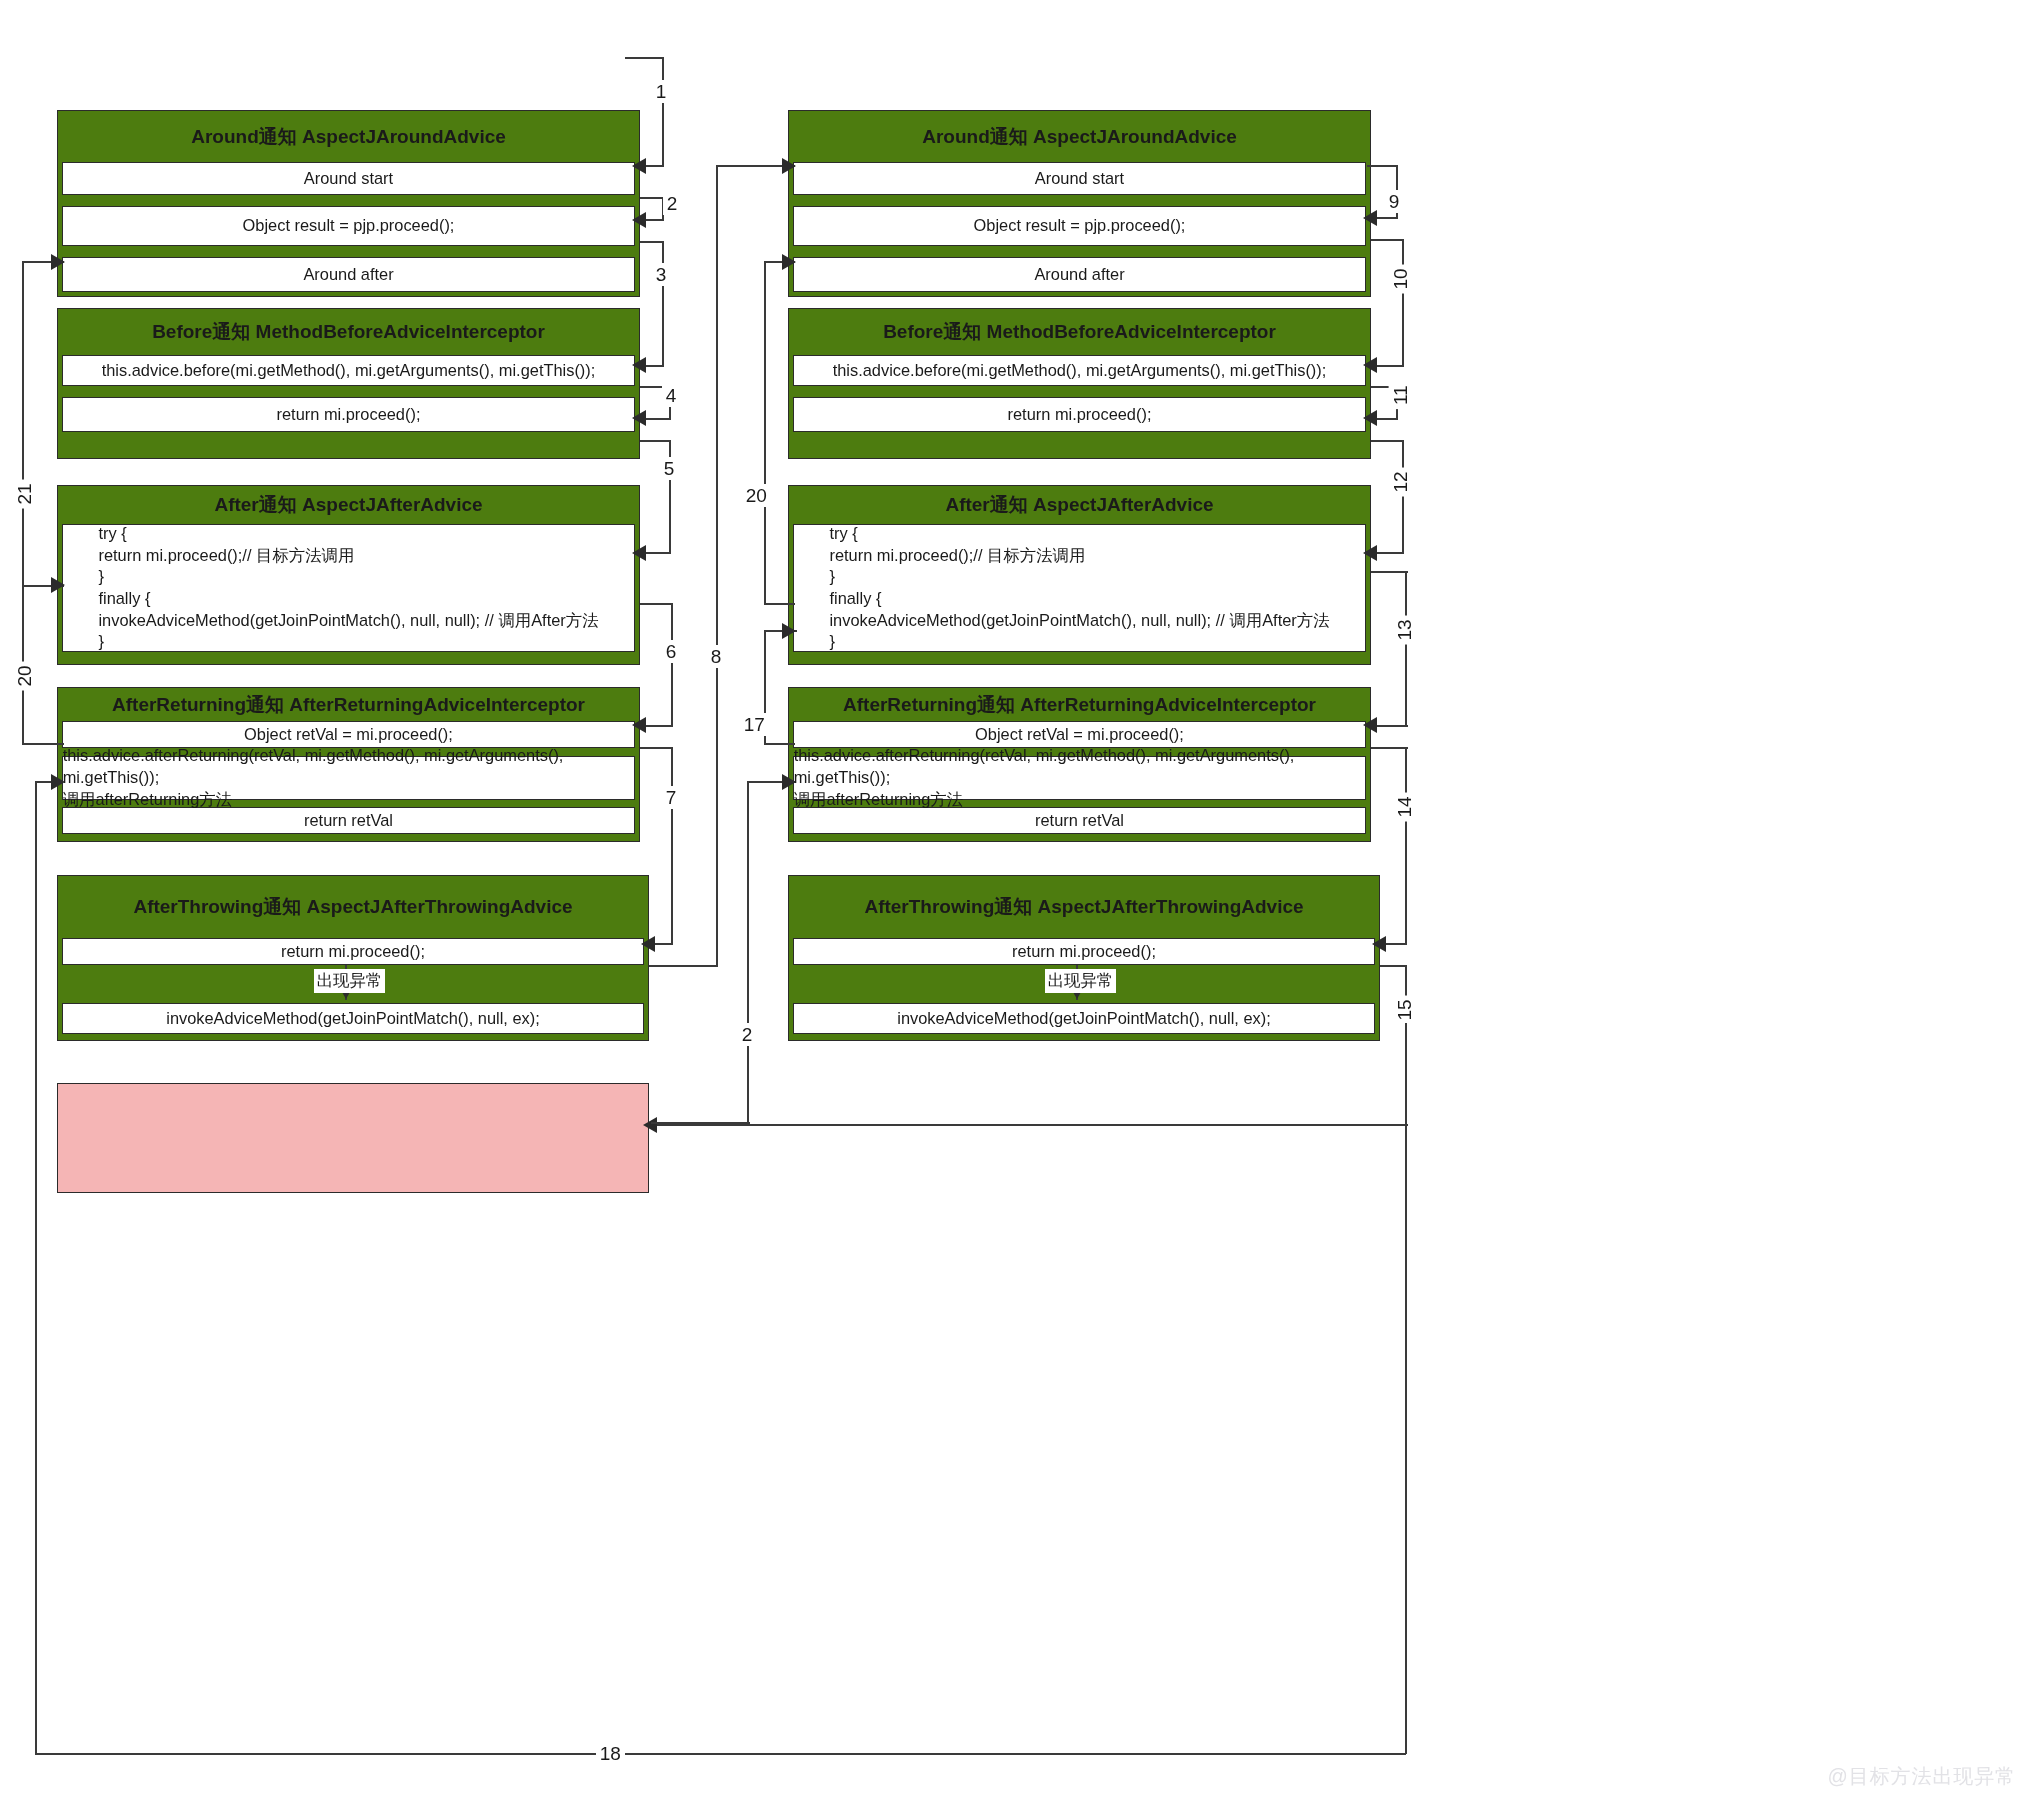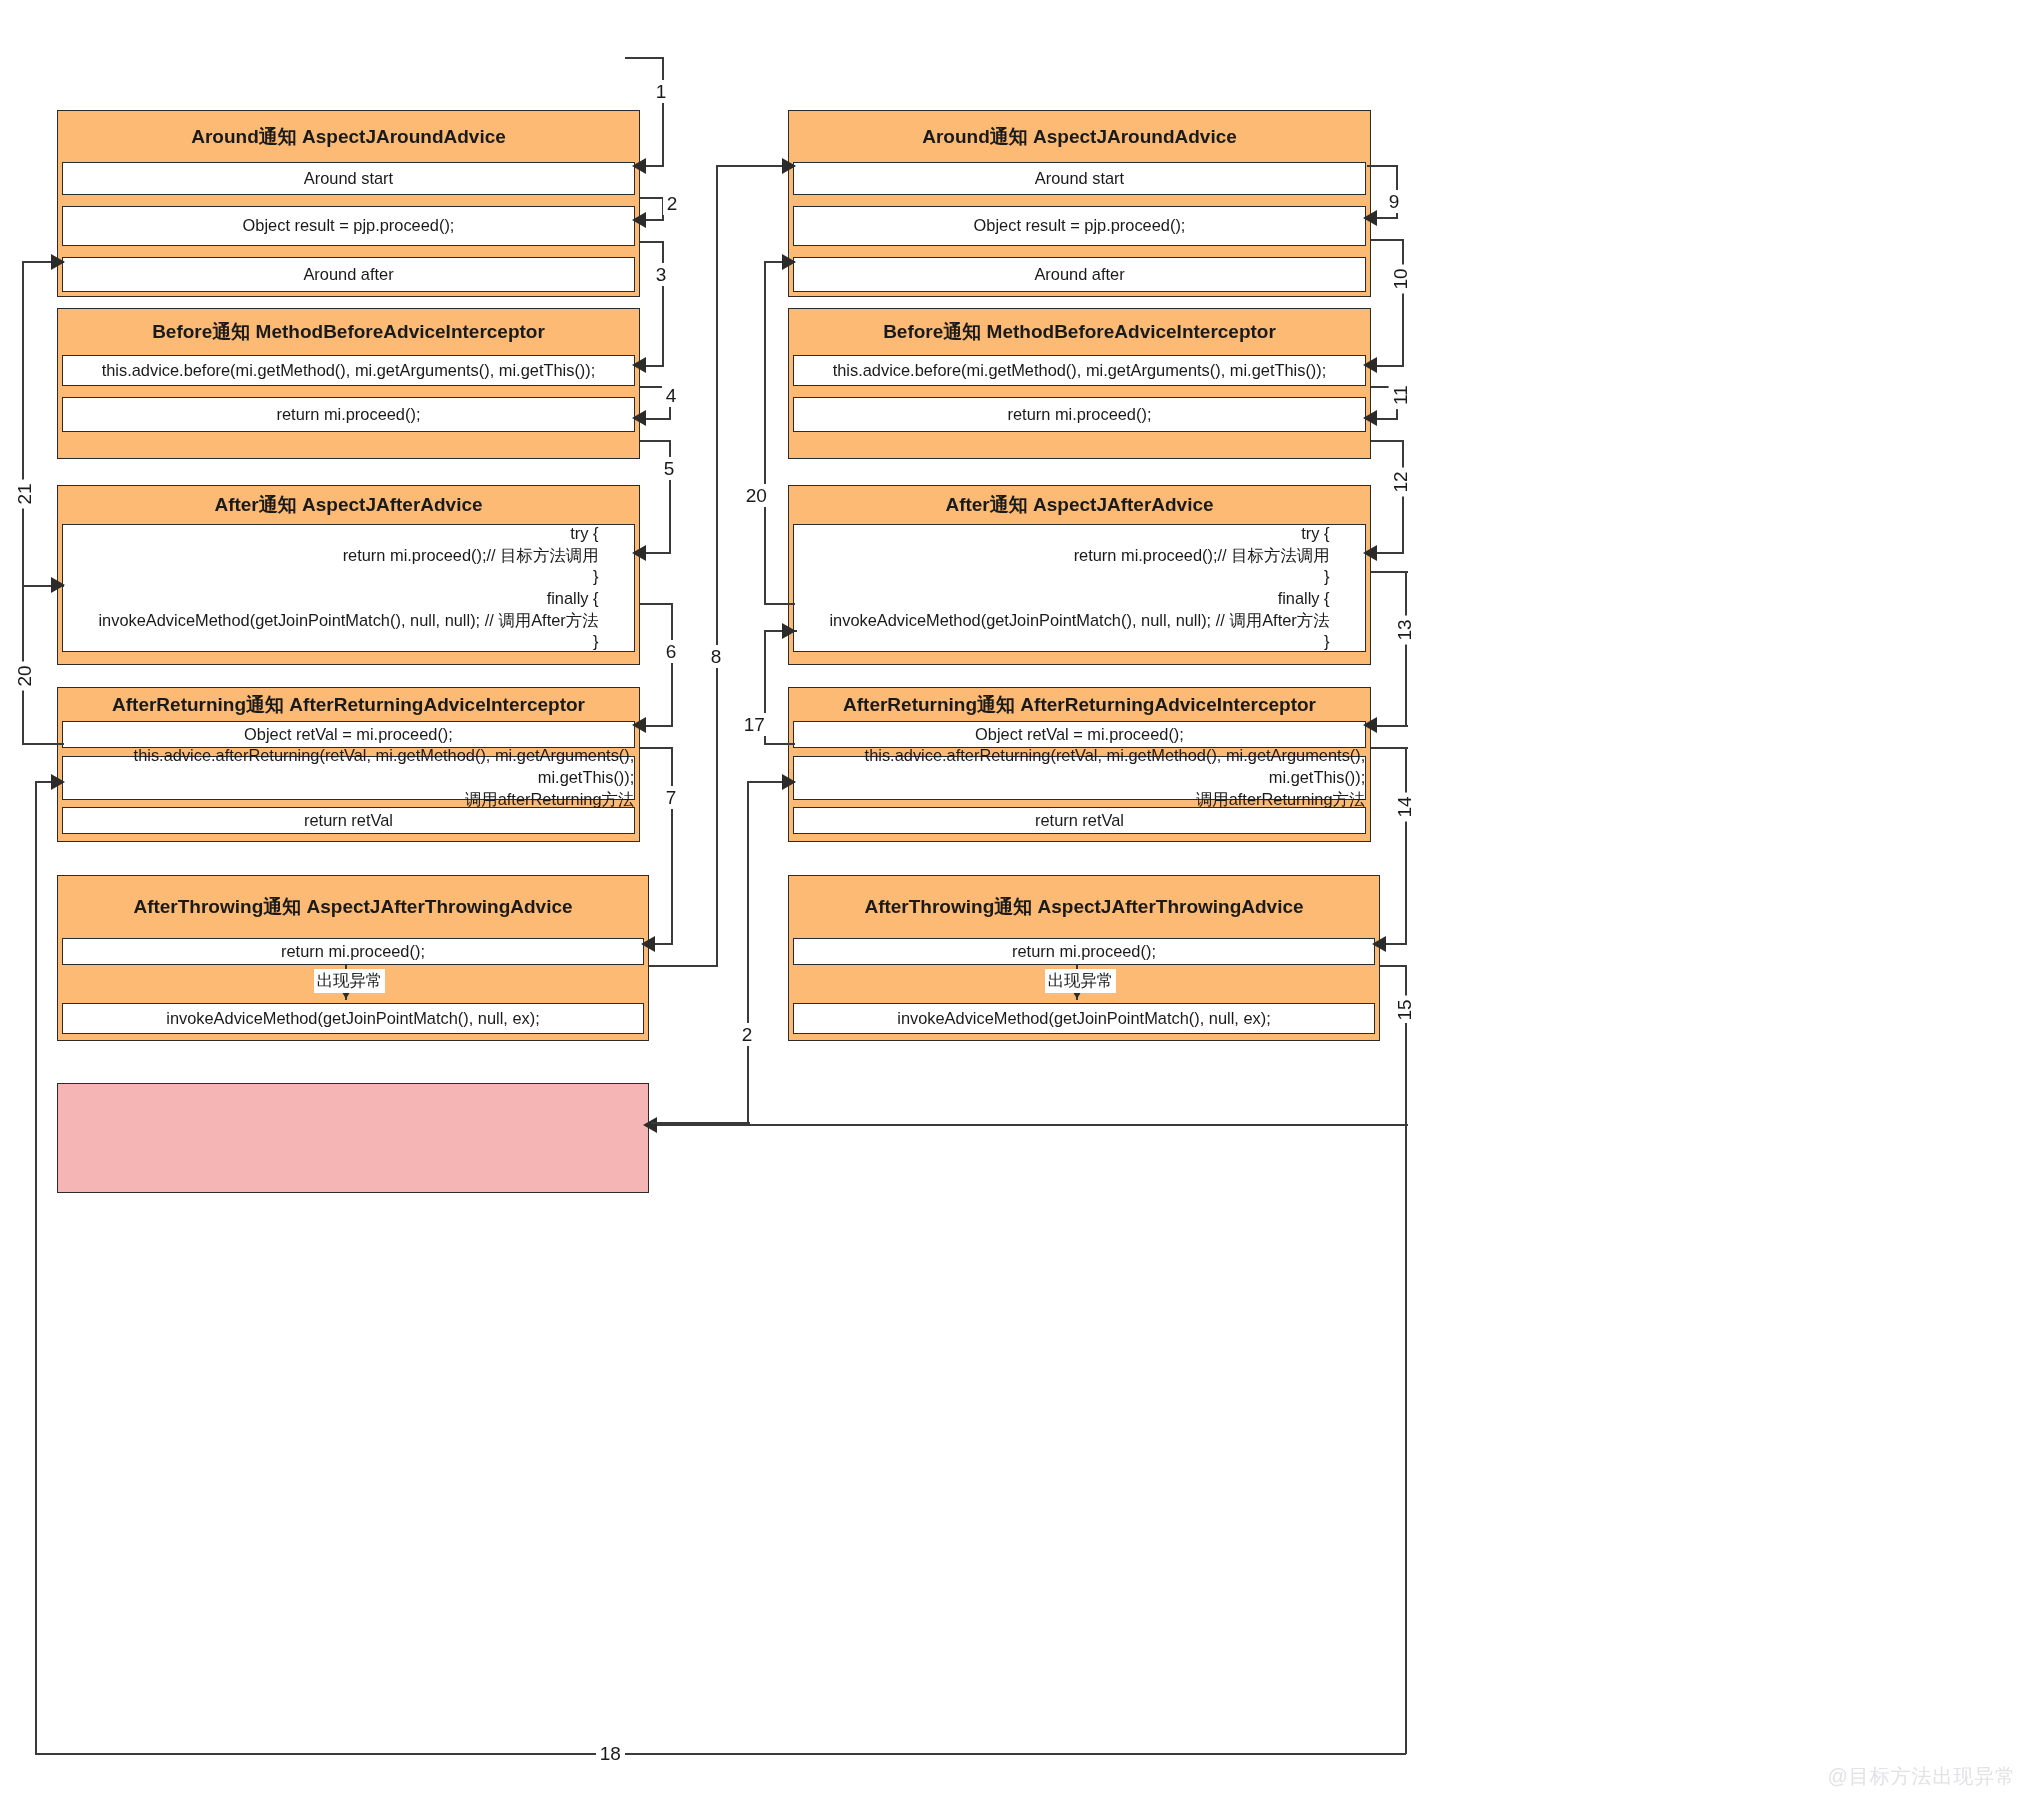--- a/index.html
+++ b/index.html
@@ -1,30 +1,30 @@
 <!DOCTYPE html>
 <html style="font-size:14.6px"><head>
 <meta charset="utf-8">
 <style>
   html,body{margin:0;padding:0;background:#ffffff;}
   body{font-family:"Liberation Sans","DejaVu Sans",sans-serif;}
   #stage{position:relative;width:2036px;height:1806px;background:#fff;overflow:hidden;}
 
   
-  .blk{position:absolute;box-sizing:border-box;border:1.8px solid #2b2b2b;background:#fdba74;}
+  .blk{position:absolute;box-sizing:border-box;border:1.8px solid #2b2b2b;background:#4d7c0f;}
   .blk.green{background:#c8e6c0;}
   .blk.pink{background:#f5b5b5;}
   .blk .hdr{
     text-align:center;color:#1a1a1a;font-size:19px;font-weight:600;
     display:flex;align-items:center;justify-content:center;
   }
   .row{
     box-sizing:border-box;background:#ffffff;border:1.8px solid #2b2b2b;
     margin:0 3.7px;display:flex;align-items:center;justify-content:center;
-    text-align:right;color:#1a1a1a;font-size:16.4px;line-height:1.32;
+    text-align:left;color:#1a1a1a;font-size:16.4px;line-height:1.32;
     white-space:pre-line;
   }
   .gap{height:11px;}
 
   
   .ln{position:absolute;background:#3a3a3a;}
   .lnh{height:1.8px;}
   .lnv{width:1.8px;}
   .arw{position:absolute;width:0;height:0;}
   .arw.left{border-top:8.2px solid transparent;border-bottom:8.2px solid transparent;border-right:14.6px solid #2b2b2b;}

